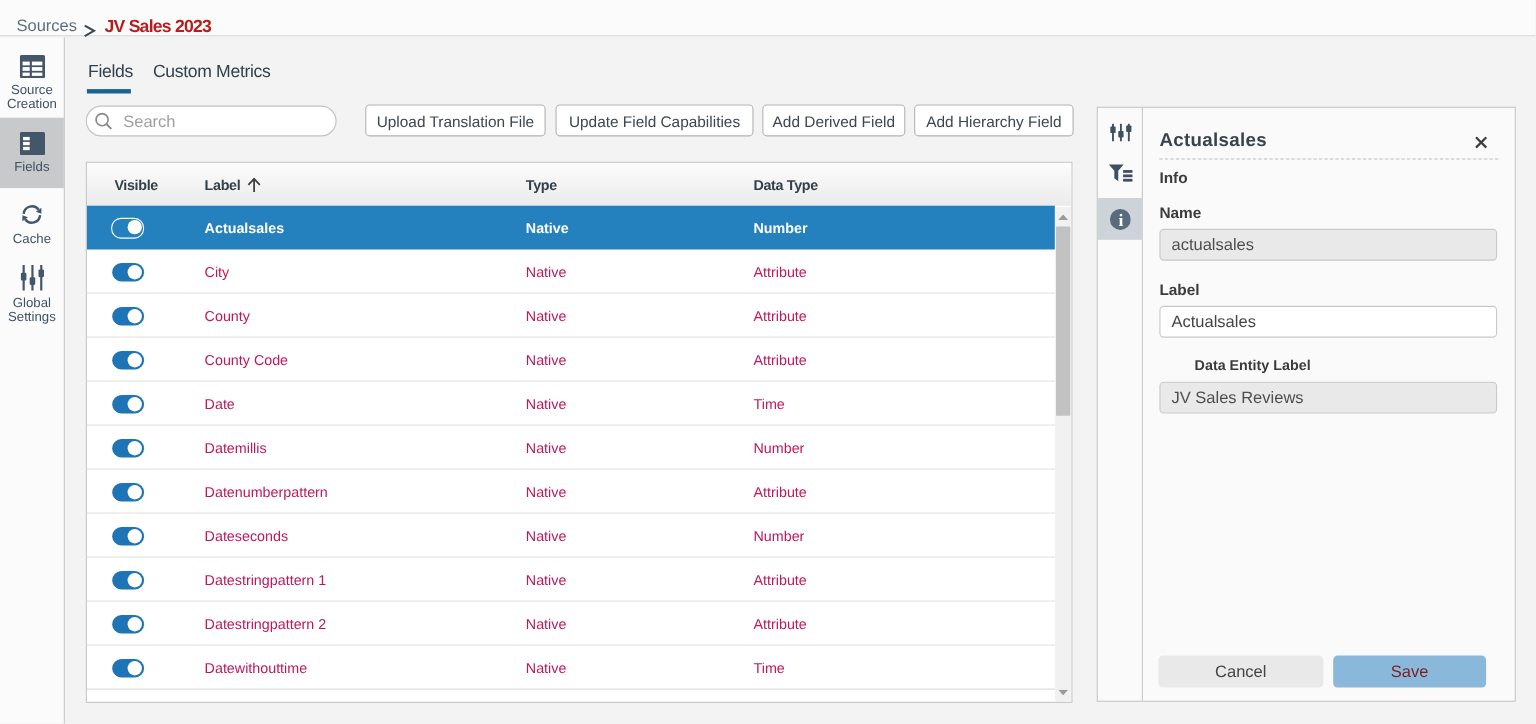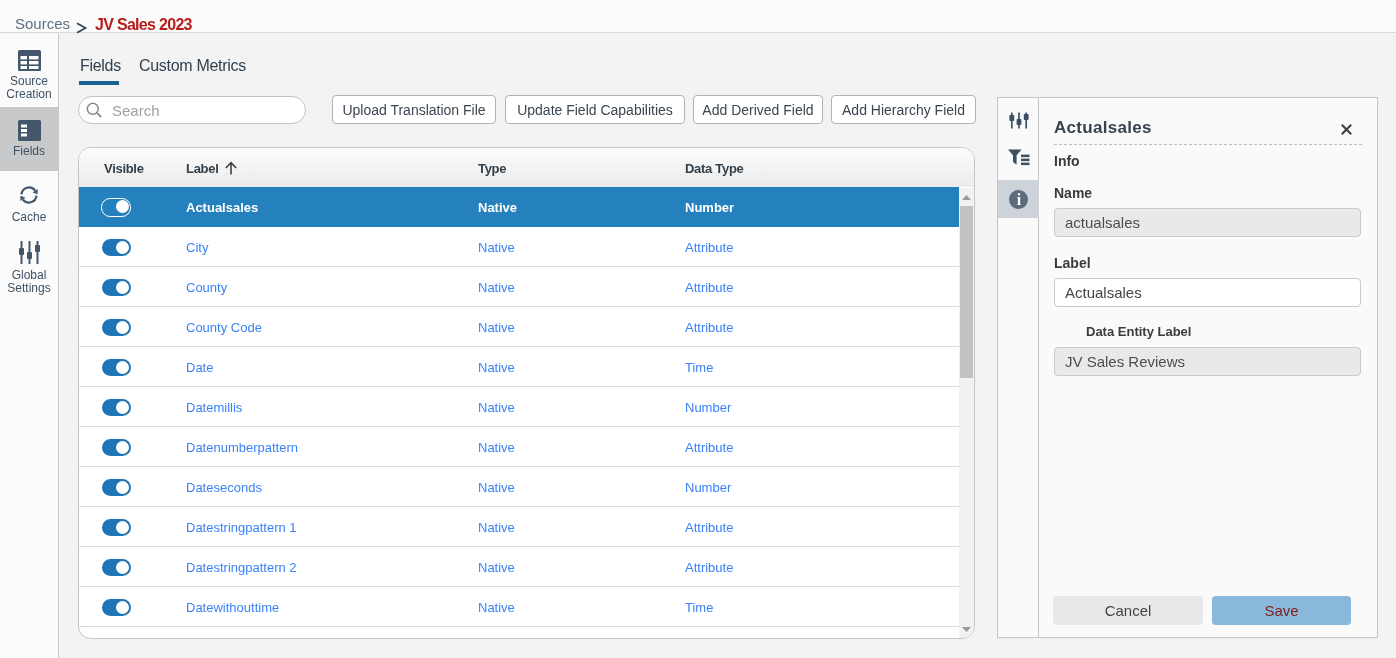--- a/index.html
+++ b/index.html
@@ -23,25 +23,25 @@
   #tabFields { left:80px; top:57px; font-size:16px; color:#32404d; letter-spacing:-0.3px; }
   #tabCustom { left:139px; top:57px; font-size:16px; color:#32404d; letter-spacing:-0.3px; }
   #tabline { left:79px; top:81px; width:40px; height:4px; background:#1a6390; }
 
   
   #search { left:78px; top:96px; width:228px; height:28px; background:#fff; border:1px solid #c2c2c2; border-radius:14px; display:flex; align-items:center; }
   #search .ph { color:#a0a0a0; font-size:15px; margin-left:9px; }
   .btn { position:absolute; top:95px; height:29px; background:#fff; border:1px solid #b3b3b3; border-radius:4px; font-size:14px; color:#3c4650; display:flex; align-items:center; justify-content:center; }
 
   
-  #table { left:78px; top:147px; width:897px; height:492px; background:#fff; border:1px solid #c5c5c5; border-radius:13px; overflow:hidden; }
+  #table { left:78px; top:147px; width:897px; height:492px; background:#fff; border:1px solid #c5c5c5; border-radius:0; overflow:hidden; }
   #thead { position:absolute; left:0; top:0; width:895px; height:39px; background:linear-gradient(#fcfcfc,#ebebeb); }
   #thead span { position:absolute; top:13px; font-size:13px; font-weight:bold; color:#33404a; letter-spacing:-0.3px; }
   .row { position:absolute; left:0; width:880px; height:40px; border-bottom:1px solid #dbdbdb; background:#fff; }
-  .row span { position:absolute; top:13px; font-size:13px; color:#3b82f6; }
+  .row span { position:absolute; top:13px; font-size:13px; color:#be185d; }
   .row.sel { background:#2581bd; border-bottom:none; height:40px; }
   .row.sel span { color:#fff; font-weight:bold; }
   .tgl { position:absolute; left:23px; top:12px; width:29px; height:17px; background:#1e74b4; border-radius:9px; }
   .tgl::after { content:""; position:absolute; right:2px; top:2px; width:13px; height:13px; background:#fff; border-radius:50%; }
   .row.sel .tgl { left:22px; top:11px; width:30px; height:19px; background:transparent; border:1.5px solid #fff; }
   .row.sel .tgl::after { right:1.5px; top:1.45px; }
   .c1 { left:107px; } .c2 { left:399px;text-align:center; } .c3 { left:606px; }
 
   
   #sbar { position:absolute; left:880px; top:40px; width:15px; height:451px; background:#f1f1f1; }

